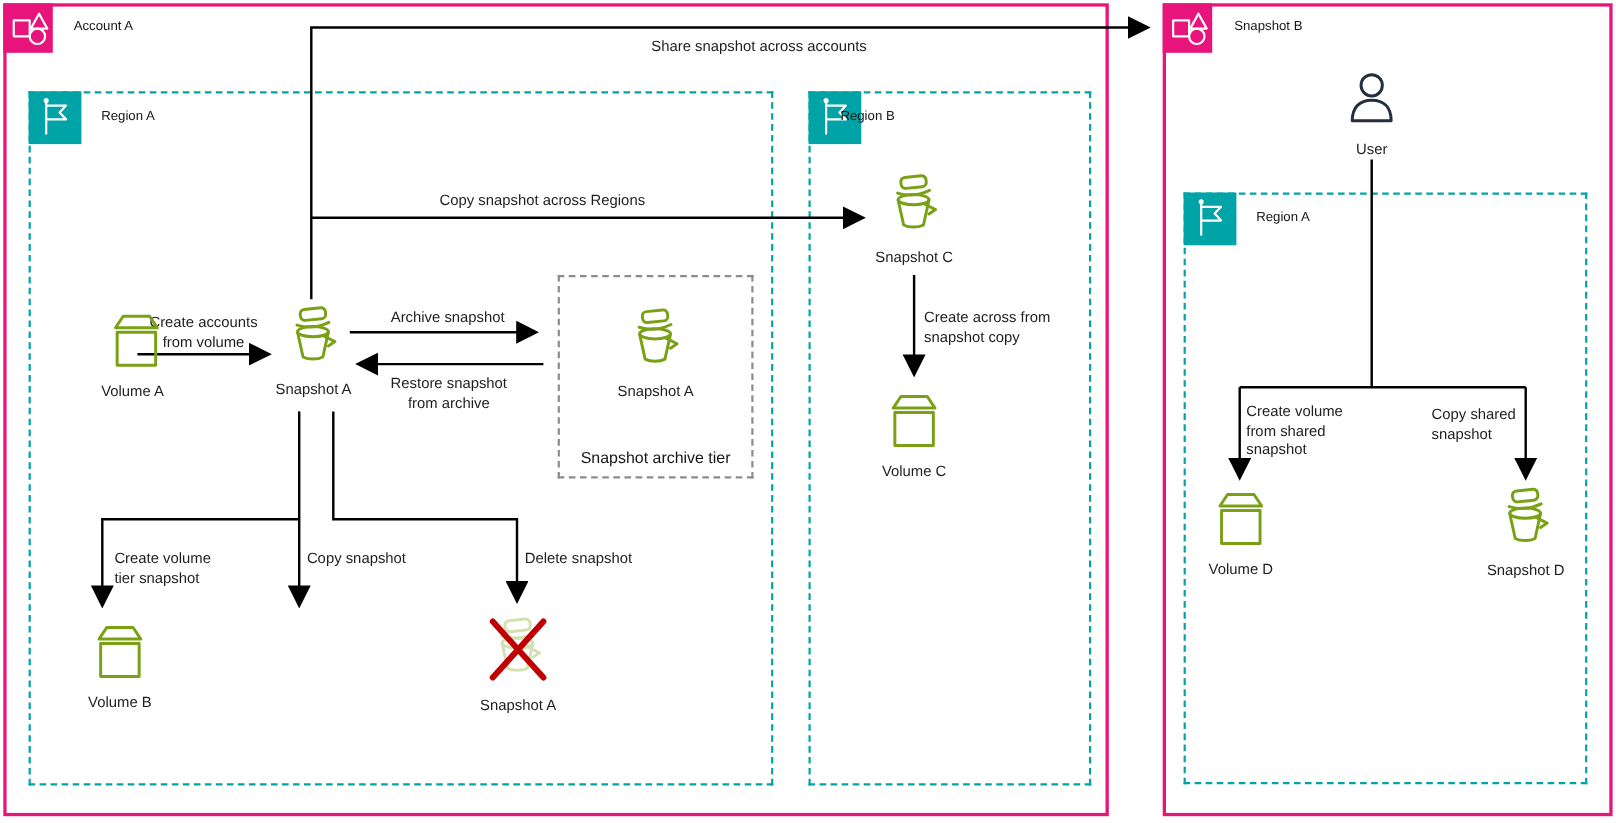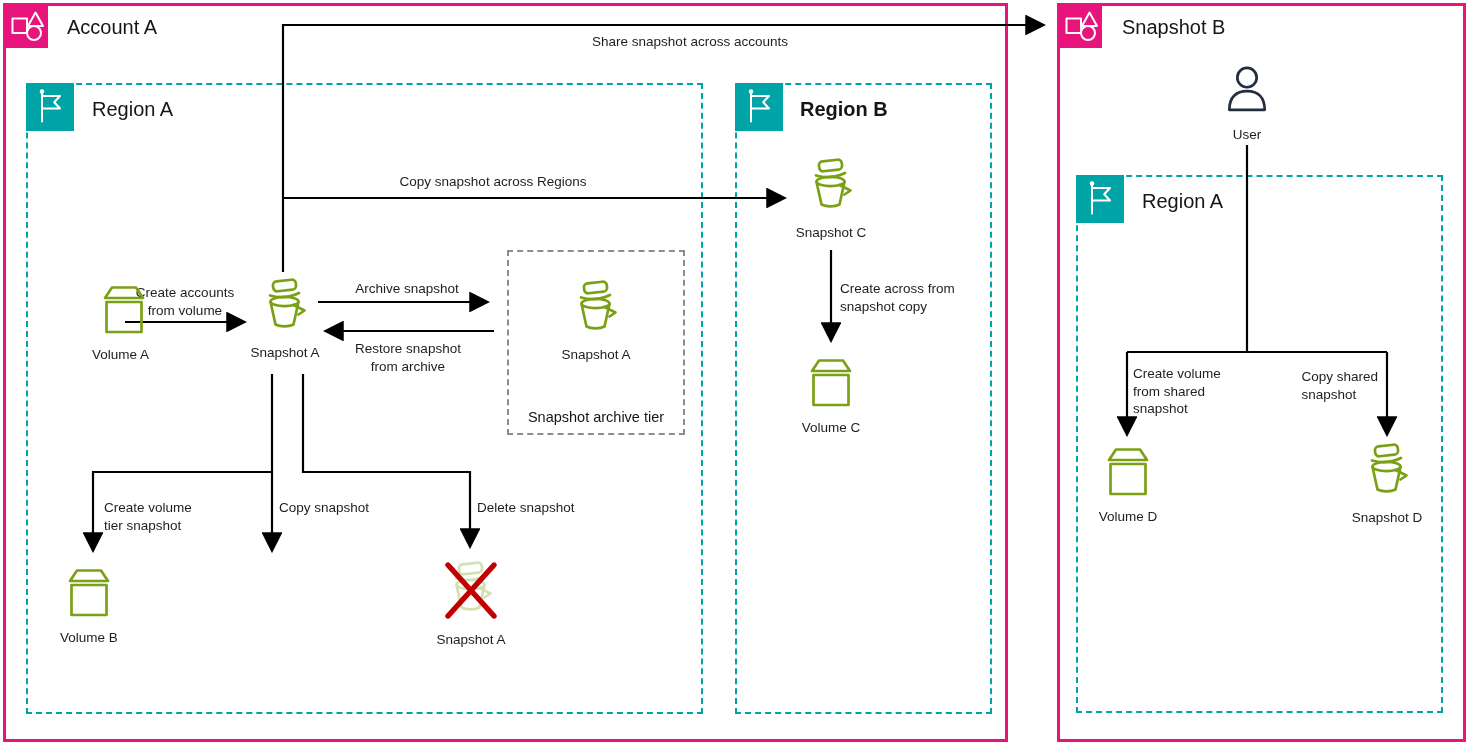--- a/index.html
+++ b/index.html
@@ -21,24 +21,24 @@
   
   .cicon{position:absolute;display:block;}
   .account-icon{width:45px;height:45px;background:var(--account-border,#E7157B);}
   .flag-icon{width:48px;height:48px;background:var(--region-border,#00A4A6);}
   .ic-account-a{left:3px;top:3px;}
   .ic-account-b{left:1057px;top:3px;}
   .ic-region-a1{left:26px;top:83px;}
   .ic-region-b{left:735px;top:83px;}
   .ic-region-a2{left:1076px;top:175px;}
   
-  .gtitle{position:absolute;font-size:20px;color:#161616;white-space:nowrap;}
+  .gtitle{position:absolute;font-size:12px;color:#161616;white-space:nowrap;}
   .t-account-a{left:67px;top:16px;}
   .t-region-a1{left:92px;top:98px;}
-  .t-region-b{left:800px;top:98px;font-weight:bold;}
+  .t-region-b{left:764px;top:98px;}
   .t-account-b{left:1122px;top:16px;}
   .t-region-a2{left:1142px;top:190px;}
   .t-archive{left:596px;top:409px;transform:translateX(-50%);font-size:14.5px;}
   
   .connectors{position:absolute;left:0;top:0;pointer-events:none;}
   .conn{stroke:var(--connector,#000);stroke-width:2.2;fill:none;}
   .arrhead{fill:var(--connector,#000);}
   
   .elabel{position:absolute;font-size:13.5px;line-height:17.5px;white-space:nowrap;}
   .center{transform:translateX(-50%);text-align:center;}
@@ -59,21 +59,21 @@
   .node-label{font-size:13.5px;margin-top:6px;color:#1e1e1e;white-space:nowrap;}
   .green-stroke{stroke:var(--resource-green,#7AA116);fill:none;stroke-width:2.7;stroke-linecap:round;stroke-linejoin:round;}
   .navy-stroke{stroke:var(--user-navy,#232F3E);fill:none;stroke-width:2.6;stroke-linecap:round;stroke-linejoin:round;}
   .white-stroke{stroke:#fff;fill:none;stroke-width:2;stroke-linecap:round;stroke-linejoin:round;}
   .white-fill{fill:#fff;stroke:none;}
   .red-x{stroke:var(--delete-red,#C00000);stroke-width:5.4;stroke-linecap:round;fill:none;}
   .faded{opacity:0.32;}
   .n-volume-a{left:19px;top:283px;text-align:right;}
   .n-snapshot-a{left:220px;top:277px;}
   .n-snapshot-a-arch{left:531px;top:279px;}
-  .n-volume-b{left:24px;top:566px;}
+  .n-volume-b{left:44px;top:566px;}
   .n-snapshot-b{left:207px;top:563px;}
   .n-snapshot-a-del{left:406px;top:556px;}
   .n-snapshot-c{left:766px;top:157px;}
   .n-volume-c{left:766px;top:356px;}
   .n-user{left:1182px;top:61px;}
   .n-volume-d{left:1063px;top:445px;}
   .n-snapshot-d{left:1322px;top:442px;}
 </style>
 </head>
 <body>

